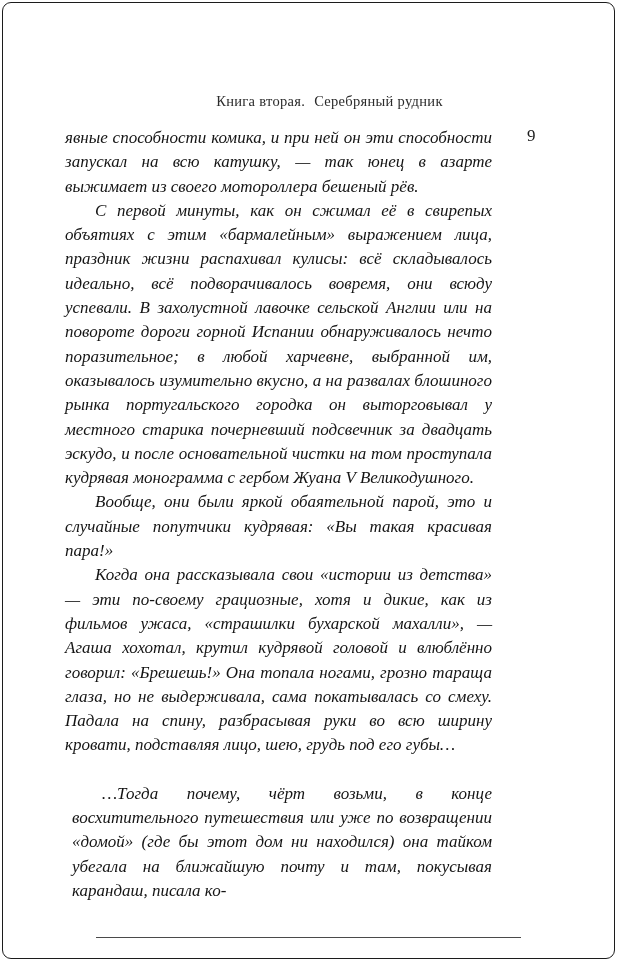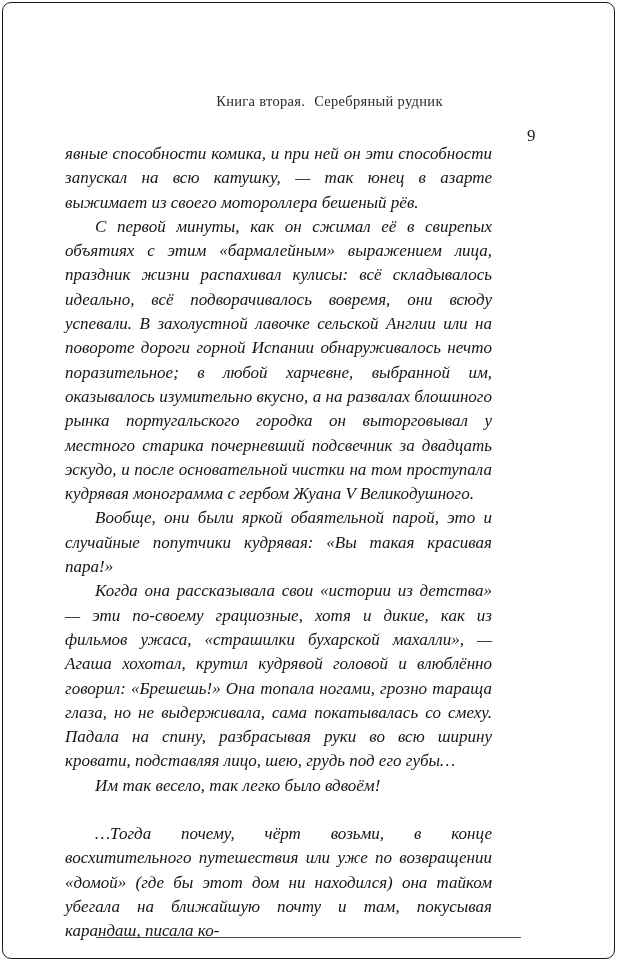--- a/index.html
+++ b/index.html
@@ -61,24 +61,24 @@
     text-align: justify;
     hyphens: auto;
     -webkit-hyphens: auto;
   }
   .text-block p {
     margin: 0;
     text-indent: 30px;
   }
   .text-block p.no-indent {
     text-indent: 0;
-    margin-top: 16px;
   }
   .text-block p.spaced {
     margin-top: 24px;
+    margin-left: 7px;
   }
   .footer-rule {
     position: absolute;
     left: 96px;
     right: 96px;
     bottom: 23px;
     border-top: 1px solid #4a4a4a;
     height: 0;
   }
 </style>
@@ -92,17 +92,16 @@
   <span class="title">Серебряный рудник</span>
 </div>
 
 <div class="page-number">9</div>
 
 <div class="text-block">
   <p class="no-indent">явные способности комика, и при ней он эти способности запускал на всю катушку, — так юнец в азарте выжимает из своего мотороллера бешеный рёв.</p>
   <p>С первой минуты, как он сжимал её в свирепых объятиях с этим «бармалейным» выражением лица, праздник жизни распахивал кулисы: всё складывалось идеально, всё подворачивалось вовремя, они всюду успевали. В захолустной лавочке сельской Англии или на повороте дороги горной Испании обнаруживалось нечто поразительное; в любой харчевне, выбранной им, оказывалось изумительно вкусно, а на развалах блошиного рынка португальского городка он выторговывал у местного старика почерневший подсвечник за двадцать эскудо, и после основательной чистки на том проступала кудрявая монограмма с гербом Жуана V Великодушного.</p>
   <p>Вообще, они были яркой обаятельной парой, это и случайные попутчики кудрявая: «Вы такая красивая пара!»</p>
   <p>Когда она рассказывала свои «истории из детства» — эти по-своему грациозные, хотя и дикие, как из фильмов ужаса, «страшилки бухарской махалли», — Агаша хохотал, крутил кудрявой головой и влюблённо говорил: «Брешешь!» Она топала ногами, грозно тараща глаза, но не выдерживала, сама покатывалась со смеху. Падала на спину, разбрасывая руки во всю ширину кровати, подставляя лицо, шею, грудь под его губы…</p>
-  <p>Им так весело, так легко было вдвоём!</p>
   <p class="spaced">…Тогда почему, чёрт возьми, в конце восхитительного путешествия или уже по возвращении «домой» (где бы этот дом ни находился) она тайком убегала на ближайшую почту и там, покусывая карандаш, писала ко-</p>
 </div>
 
 <div class="footer-rule"></div>
 
 </body></html>

